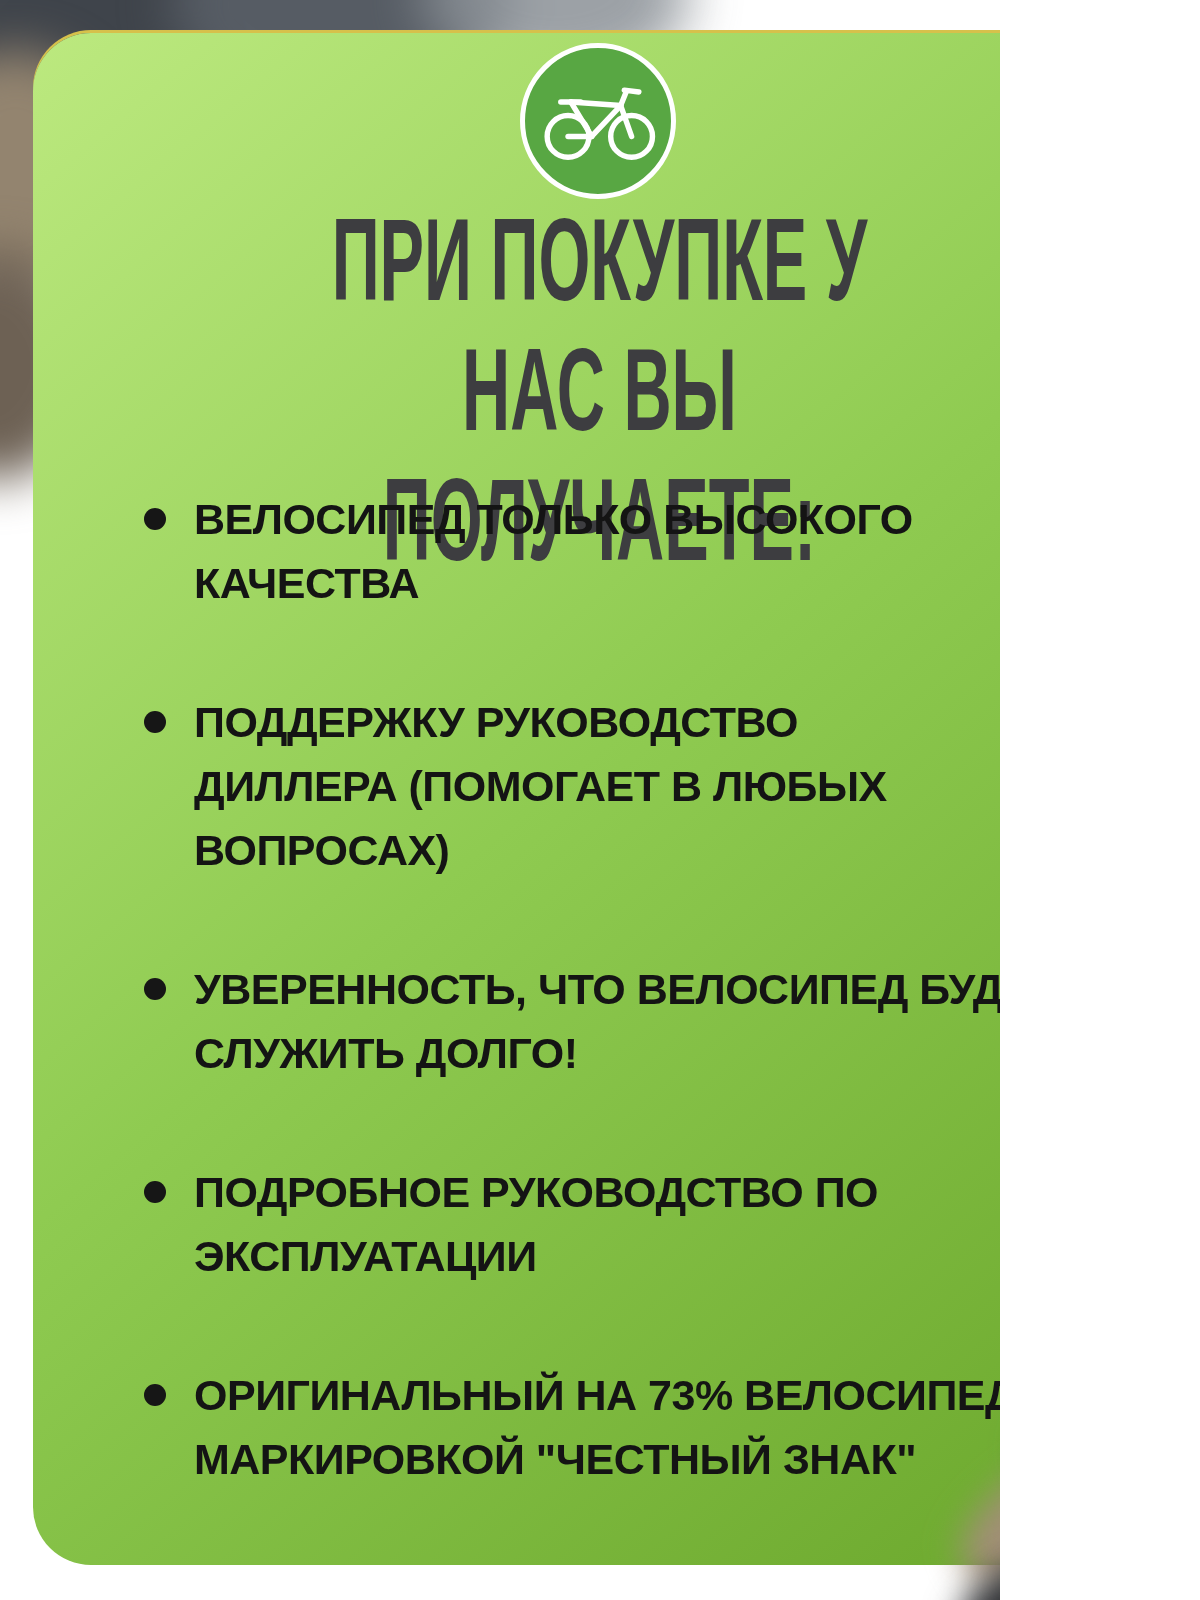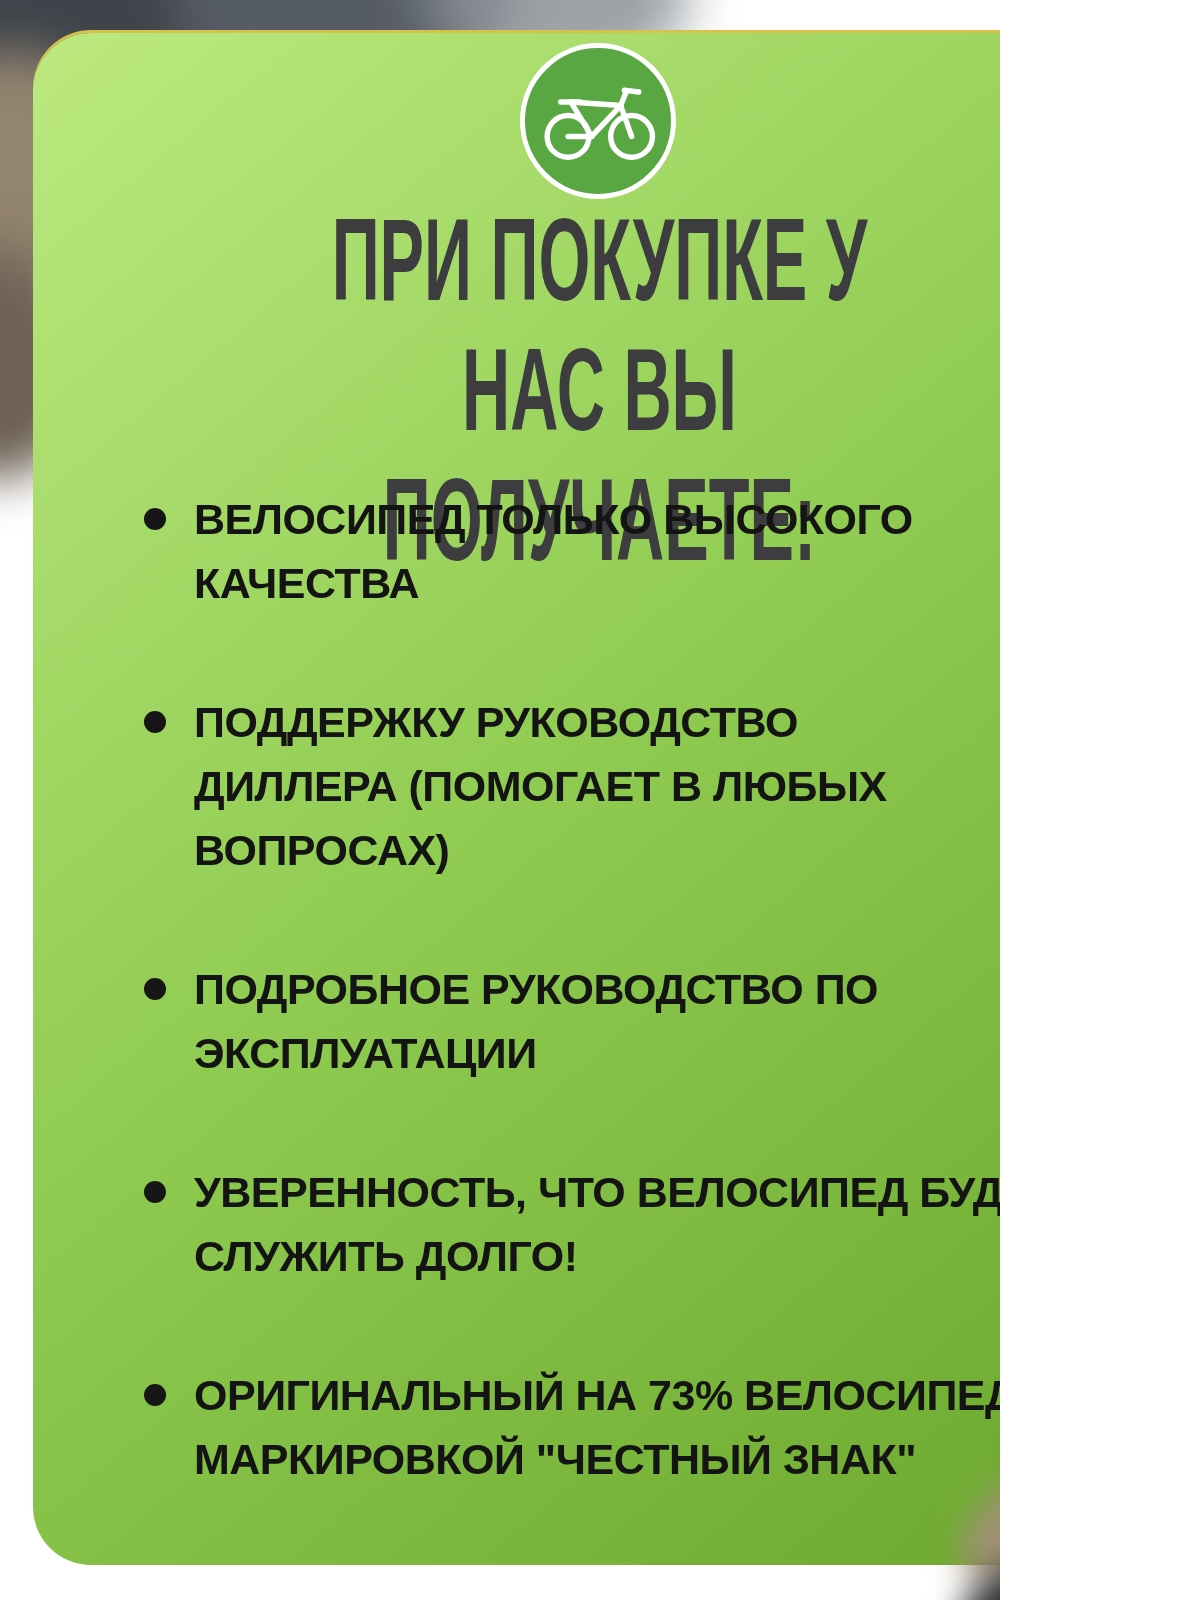--- a/index.html
+++ b/index.html
@@ -119,27 +119,27 @@
 КАЧЕСТВА</span>
       </li>
       <li class="benefit">
         <span class="bullet-dot"></span>
         <span class="benefit-text">ПОДДЕРЖКУ РУКОВОДСТВО
 ДИЛЛЕРА (ПОМОГАЕТ В ЛЮБЫХ
 ВОПРОСАХ)</span>
       </li>
       <li class="benefit">
         <span class="bullet-dot"></span>
-        <span class="benefit-text">ПОДРОБНОЕ РУКОВОДСТВО ПО
-ЭКСПЛУАТАЦИИ</span>
+        <span class="benefit-text">УВЕРЕННОСТЬ, ЧТО ВЕЛОСИПЕД БУДЕТ
+СЛУЖИТЬ ДОЛГО!</span>
       </li>
       <li class="benefit">
         <span class="bullet-dot"></span>
-        <span class="benefit-text">УВЕРЕННОСТЬ, ЧТО ВЕЛОСИПЕД БУДЕТ
-СЛУЖИТЬ ДОЛГО!</span>
+        <span class="benefit-text">ПОДРОБНОЕ РУКОВОДСТВО ПО
+ЭКСПЛУАТАЦИИ</span>
       </li>
       <li class="benefit">
         <span class="bullet-dot"></span>
         <span class="benefit-text">ОРИГИНАЛЬНЫЙ НА 73% ВЕЛОСИПЕД С
 МАРКИРОВКОЙ "ЧЕСТНЫЙ ЗНАК"</span>
       </li>
     </ul>
 
   </div>
 

